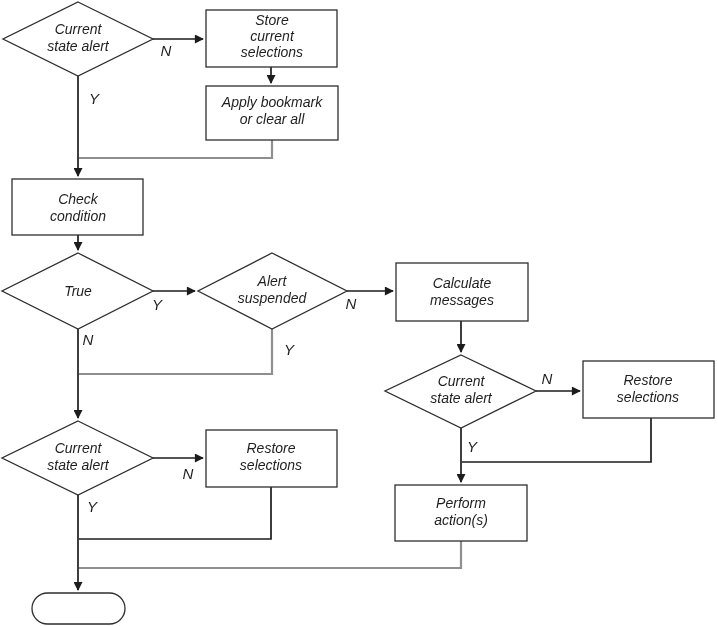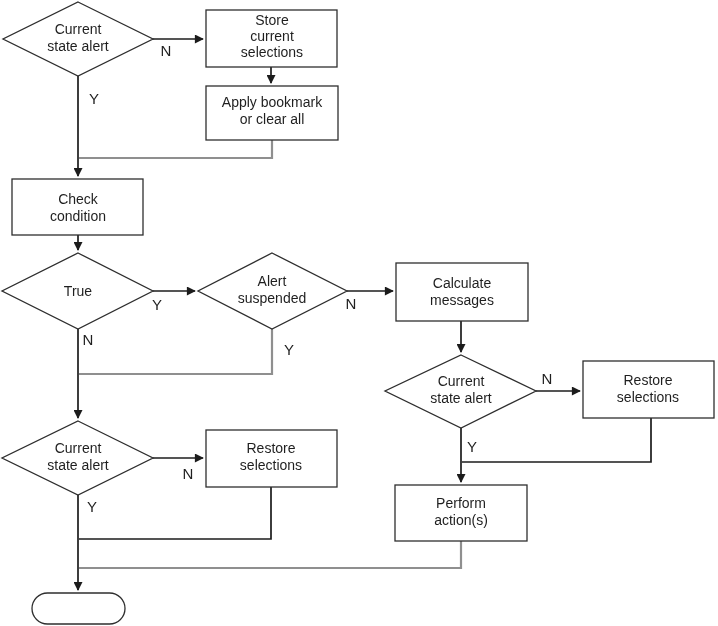--- a/index.html
+++ b/index.html
@@ -2,20 +2,21 @@
 <html><head>
 <meta charset="utf-8">
 <style>
   html, body { margin: 0; padding: 0; background: #ffffff; }
   .canvas-wrap {
     position: relative;
     width: 718px;
     height: 626px;
     background: #ffffff;
     font-family: "Liberation Sans", sans-serif;
+    font-style: italic;
   }
   svg { display: block; }
   .shape { fill: #ffffff; stroke: #2e2e2e; stroke-width: 1.3; }
   .edge { stroke: #1c1c1c; stroke-width: 1.7; fill: none; }
   .edge-gray { stroke: #8f8f8f; stroke-width: 2.2; fill: none; }
   .node-text {
     fill: #1f1f1f;
     font-size: 14px;
     font-family: "Liberation Sans", sans-serif;
     text-anchor: middle;

